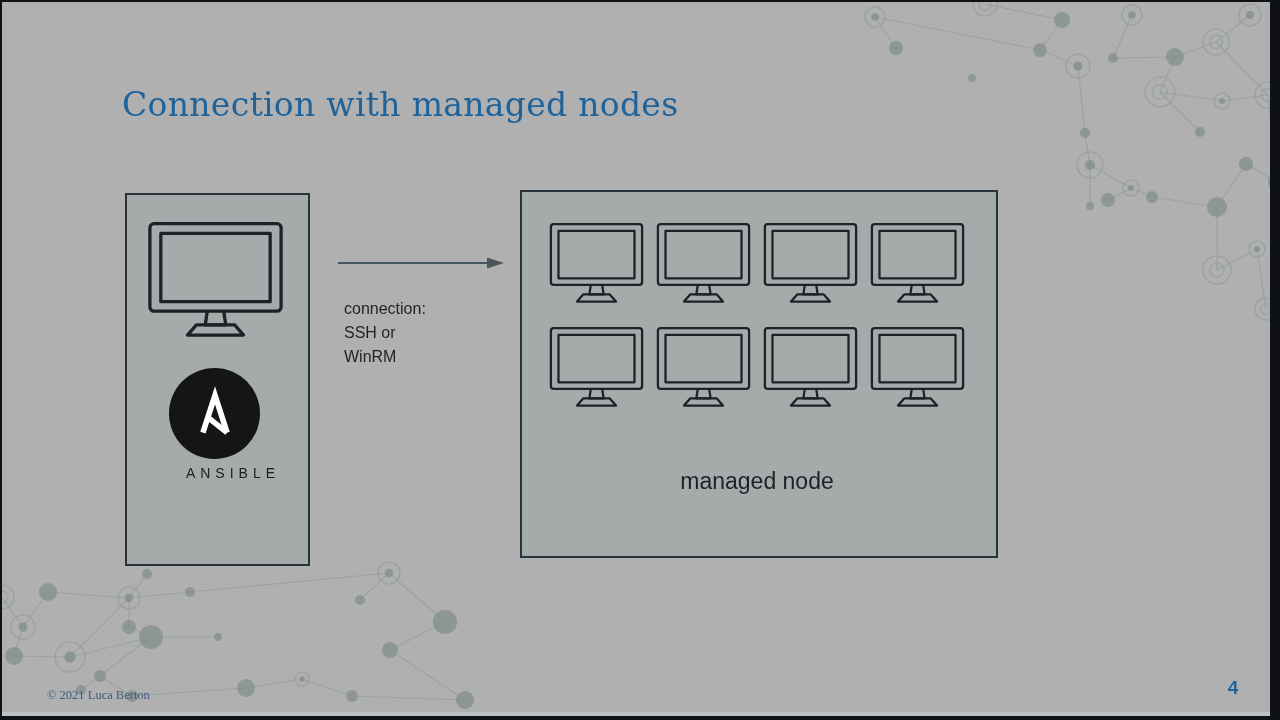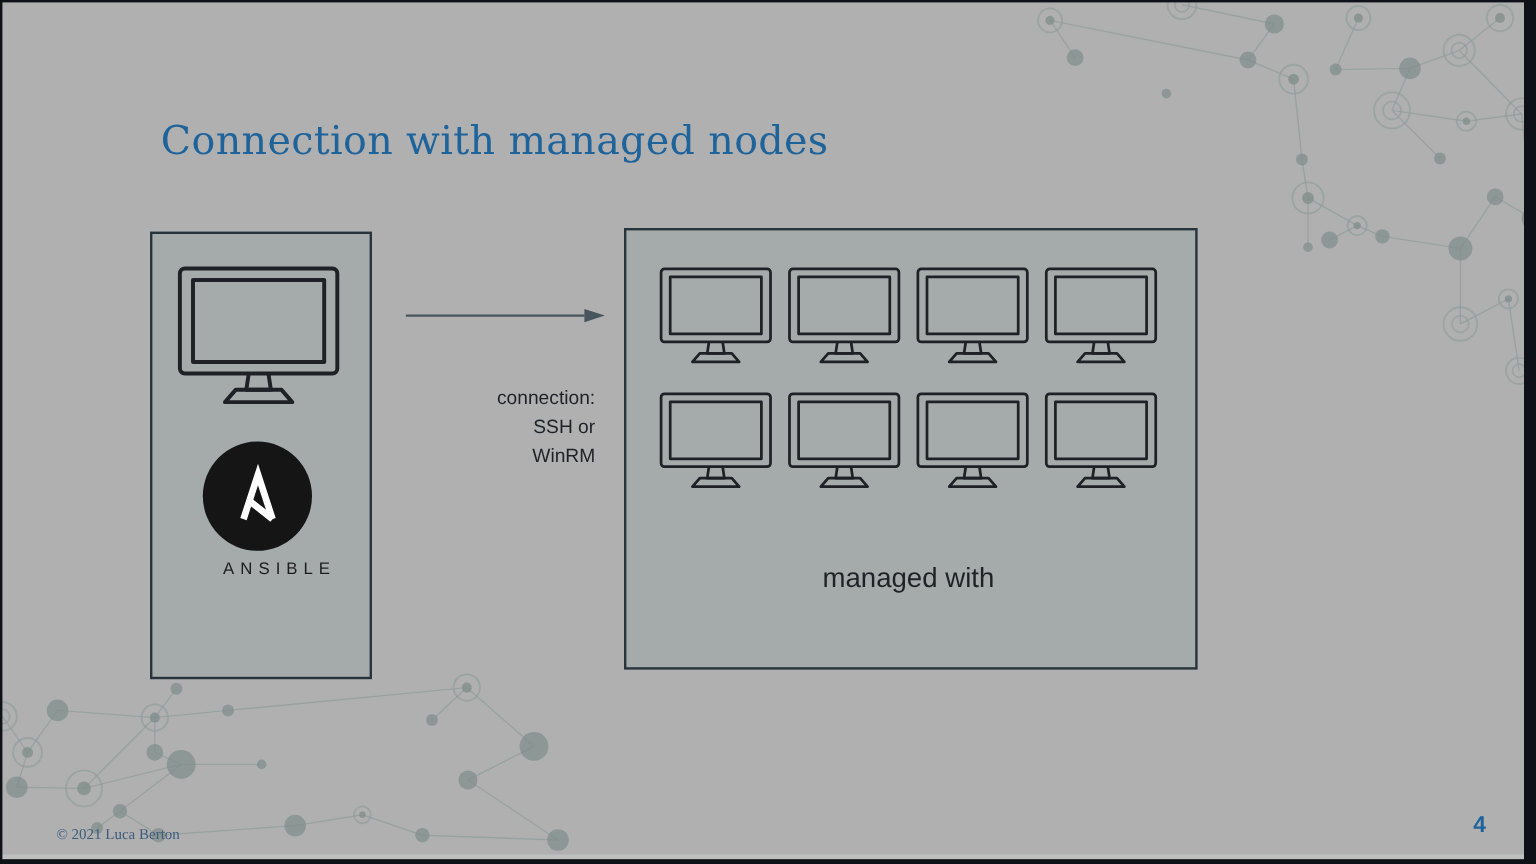--- a/index.html
+++ b/index.html
@@ -10,21 +10,21 @@
   }
   #net{position:absolute;left:0;top:0;z-index:0;}
   .edge{position:absolute;background:var(--edge_bar,#0e1216);z-index:6;}
   .edge-top{left:0;top:0;width:1280px;height:2px;}
   .edge-left{left:0;top:0;width:2px;height:720px;}
   .edge-right{right:0;top:0;width:10px;height:720px;}
   .edge-bottom{left:0;bottom:0;width:1280px;height:4px;}
   .strip-bottom{position:absolute;left:0;top:712px;width:1280px;height:4px;background:#c3c5c5;opacity:.75;z-index:5;}
 
   .slide-title{
-    position:absolute;left:122px;top:85px;margin:12px;z-index:2;
+    position:absolute;left:122px;top:85px;margin:0;z-index:2;
     font-family:"DejaVu Serif",serif;font-weight:400;font-size:33px;
     color:var(--title_blue,#1f639b);letter-spacing:.3px;
   }
 
   .node-box{position:absolute;background:var(--box_fill,#a5abab);border:2px solid var(--box_border,#28343c);z-index:1;}
   #control-box{left:125px;top:193px;width:181px;height:369px;}
   #managed-box{left:520px;top:190px;width:474px;height:364px;}
 
   .mon{stroke:var(--text_dark,#1e2226);fill:none;}
   .control-mon{position:absolute;left:147px;top:221px;width:137px;height:123px;z-index:2;}
@@ -40,22 +40,22 @@
   .ansible-word{position:absolute;left:125px;top:465px;width:181px;text-align:center;z-index:2;
     font-size:14px;letter-spacing:5px;text-indent:5px;color:#1d1d1d;padding-left:15px;}
   .control-label{position:absolute;left:125px;top:516px;width:181px;text-align:center;z-index:2;
     font-size:22px;color:var(--text_dark,#1e2226);}
   .managed-label{position:absolute;left:520px;top:468px;width:474px;text-align:center;z-index:2;
     font-size:23px;color:var(--text_dark,#1e2226);}
 
   .arrow-svg{position:absolute;left:338px;top:255px;z-index:2;}
   .arrow-svg line{stroke:var(--arrow_gray,#47555d);stroke-width:2;}
   .arrow-svg polygon{fill:var(--arrow_gray,#47555d);}
-  .conn-text{position:absolute;left:344px;top:297px;width:152px;text-align:right;z-index:2;
-    font-size:16px;line-height:24px;color:var(--text_dark,#1e2226);margin-top:24px;}
+  .conn-text{position:absolute;left:344px;top:297px;width:152px;text-align:left;z-index:2;
+    font-size:16px;line-height:24px;color:var(--text_dark,#1e2226);}
 
   .copyright{position:absolute;left:47px;top:688px;z-index:3;
     font-family:Liberation Serif, serif;font-size:12.5px;color:var(--footer_blue,#3d5c7c);}
   .page-number{position:absolute;left:1205px;top:677px;width:56px;text-align:center;z-index:3;
     font-size:19px;font-weight:bold;color:var(--title_blue,#1f639b);}
 </style>
 </head>
 <body>
 
 <svg width="0" height="0" style="position:absolute" aria-hidden="true">
@@ -246,21 +246,21 @@
       </svg>
 
   <svg class="mon managed-mon" viewBox="0 0 100 90">
         <use href="#monitor-sym"></use>
       </svg>
 
   <svg class="mon managed-mon" viewBox="0 0 100 90">
         <use href="#monitor-sym"></use>
       </svg>
 </div>
-  <div class="managed-label">managed with</div>
+  <div class="managed-label">managed node</div>
 
   <div class="copyright">© 2021 Luca Berton</div>
   <div class="page-number">4</div>
 
   <div class="strip-bottom"></div>
   <div class="edge edge-top"></div>
   <div class="edge edge-left"></div>
   <div class="edge edge-right"></div>
   <div class="edge edge-bottom"></div>
 </div>

